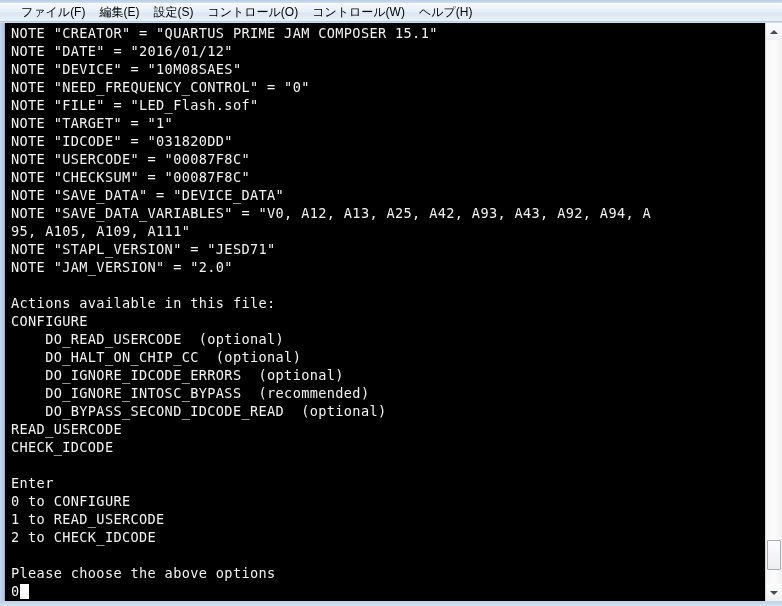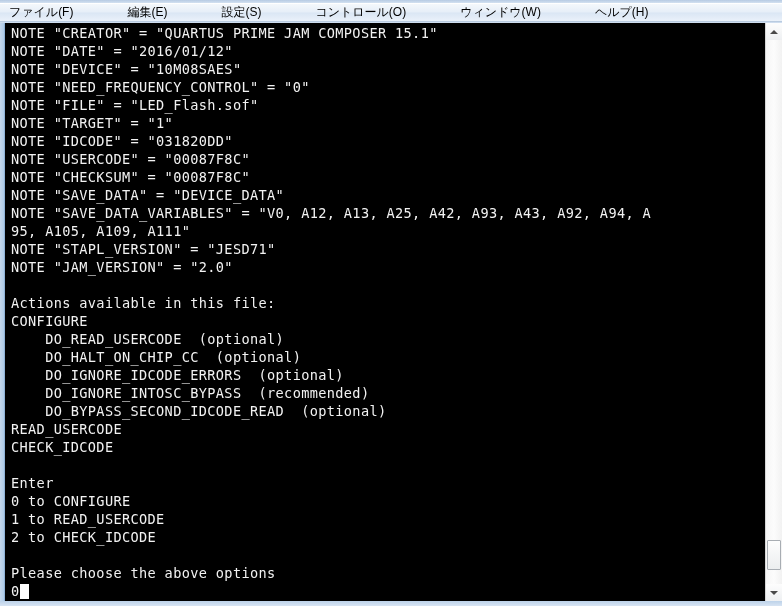--- a/index.html
+++ b/index.html
@@ -36,23 +36,22 @@
   
   #menubar {
     position: absolute;
     left: 0; top: 4px;
     width: 782px;
     height: 18px;
     background: linear-gradient(to bottom, #f4f8fc 0%, #e6eef8 48%, #dae6f4 52%, #eaf1fa 100%);
     border-bottom: 1px solid #b9cbe0;
     display: flex;
     align-items: center;
-    padding-left: 2px;
-    box-sizing: border-box;
-    gap: 40px;
+    padding-left: 14px;
+    box-sizing: border-box;
   }
   .menu-item {
     font-family: "Liberation Sans", sans-serif;
     font-size: 12px;
     color: #000000;
     line-height: 17px;
     padding: 0 7px;
     white-space: nowrap;
     cursor: default;
   }
@@ -171,21 +170,21 @@
 
 <div id="window">
 
   <div id="title-strip"></div>
 
   <div id="menubar">
     <div class="menu-item">ファイル(F)</div>
     <div class="menu-item">編集(E)</div>
     <div class="menu-item">設定(S)</div>
     <div class="menu-item">コントロール(O)</div>
-    <div class="menu-item">ウィンドウ(W)</div>
+    <div class="menu-item">コントロール(W)</div>
     <div class="menu-item">ヘルプ(H)</div>
   </div>
 
   <div id="edge-left"></div>
 
   <div id="terminal-frame">
     <div id="terminal">
       <pre id="term-text">NOTE "CREATOR" = "QUARTUS PRIME JAM COMPOSER 15.1"
 NOTE "DATE" = "2016/01/12"
 NOTE "DEVICE" = "10M08SAES"

